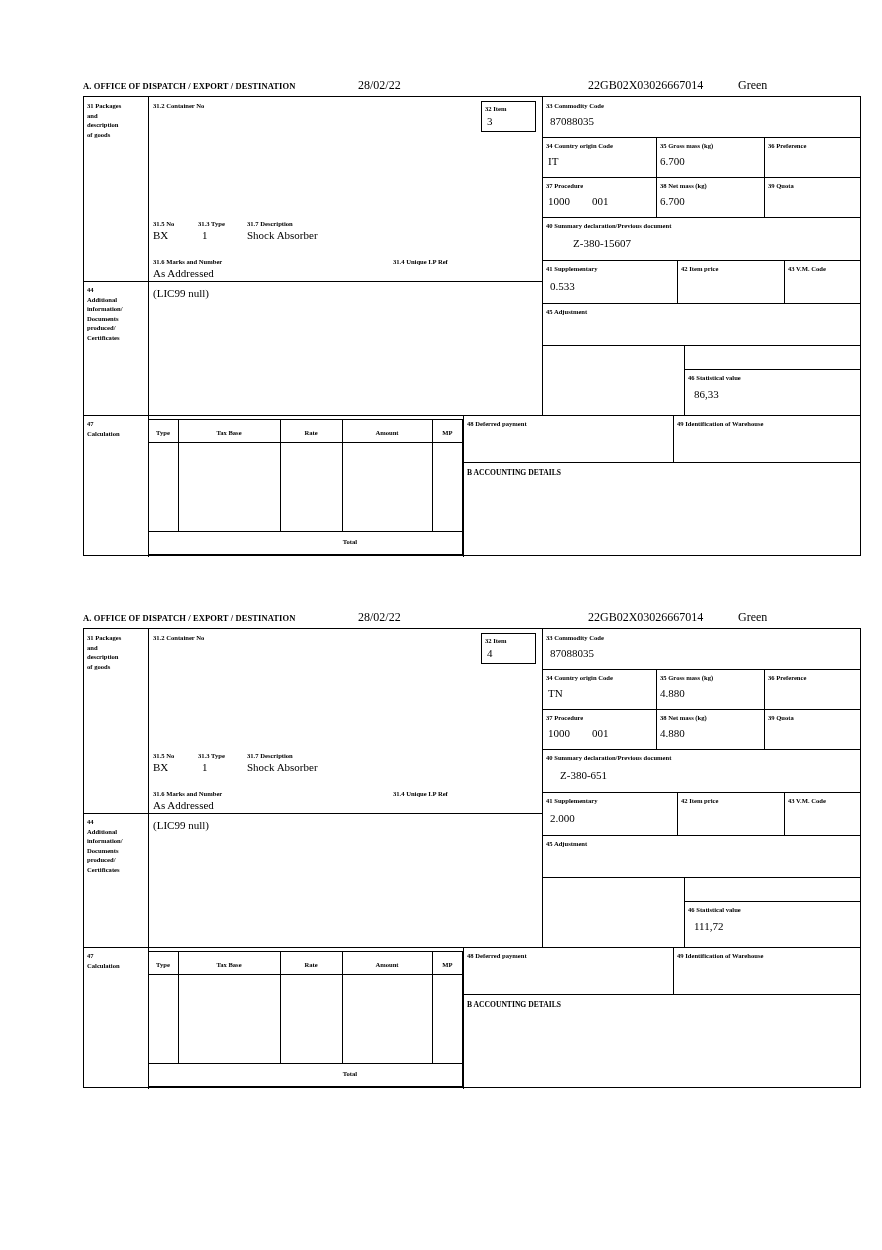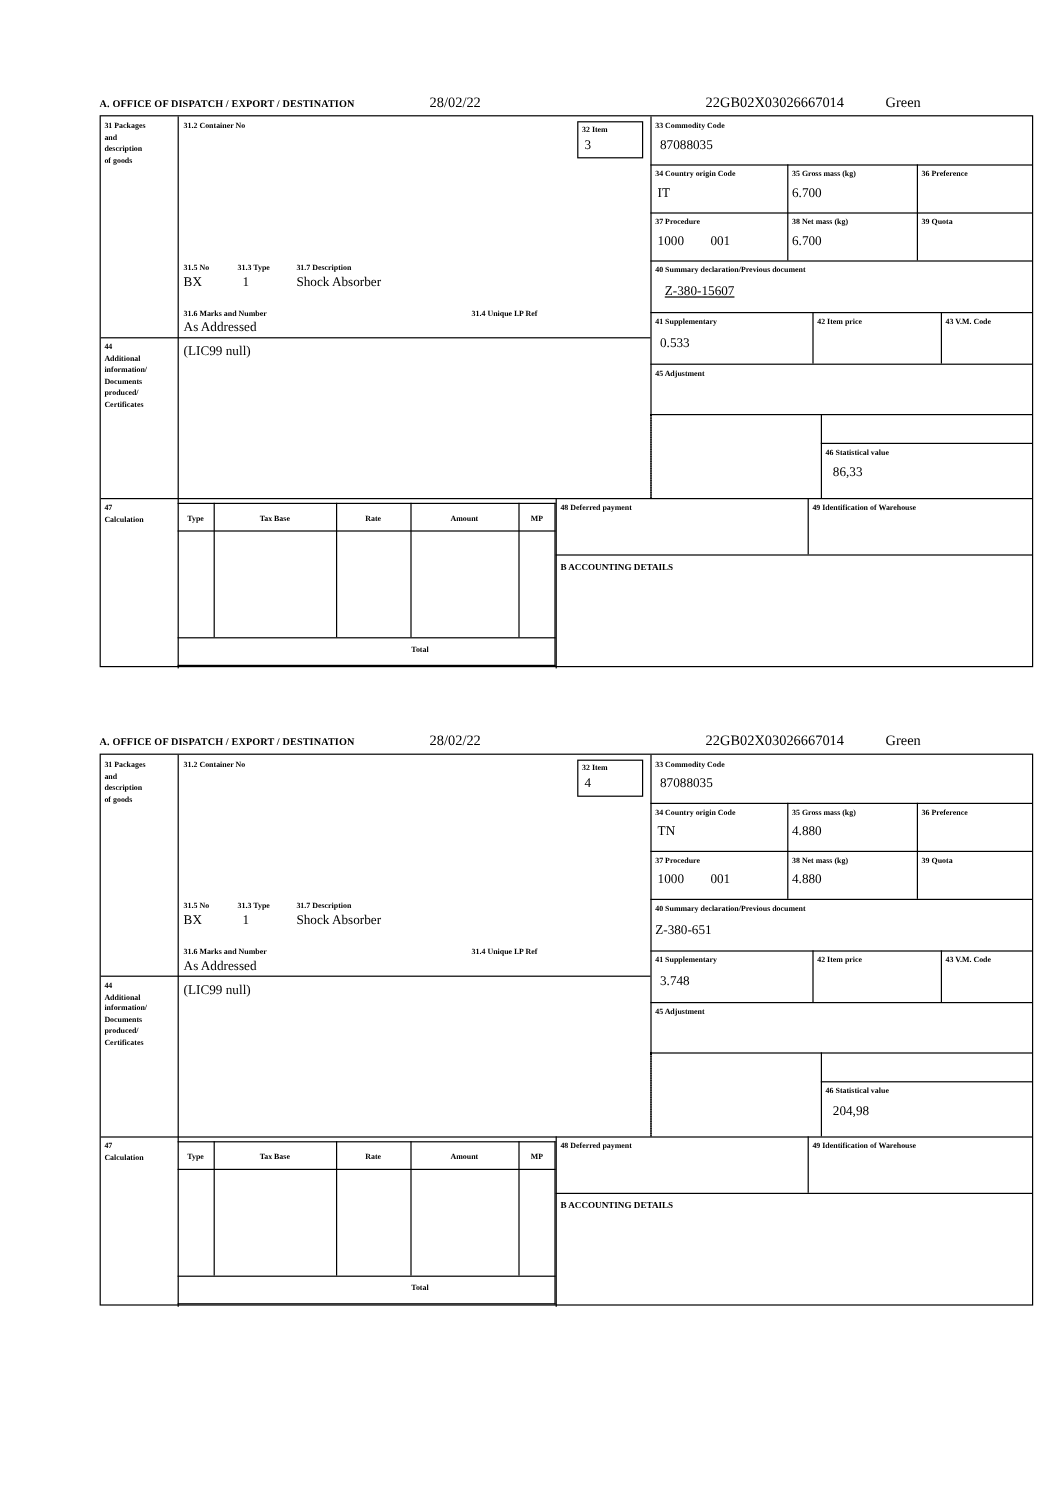--- a/index.html
+++ b/index.html
@@ -195,21 +195,21 @@
       <div class="cell lbl" style="left:462px; top:84px;">37 Procedure</div>
       <div class="cell val" style="left:464px; top:98px; white-space:pre;">1000        001</div>
 
       <div class="cell lbl" style="left:576px; top:84px;">38 Net mass (kg)</div>
       <div class="cell val" style="left:576px; top:98px;">6.700</div>
 
       <div class="cell lbl" style="left:684px; top:84px;">39 Quota</div>
       <div class="cell val" style="left:684px; top:98px;"></div>
 
       <div class="cell lbl" style="left:462px; top:124px;">40 Summary declaration/Previous document</div>
-      <div class="cell val" style="left:470px; top:140px;text-decoration:underline;">Z-380-15607</div>
+      <div class="cell val" style="left:489px; top:140px;">Z-380-15607</div>
 
       <div class="cell lbl" style="left:462px; top:167px;">41 Supplementary</div>
       <div class="cell val" style="left:466px; top:183px;">0.533</div>
 
       <div class="cell lbl" style="left:597px; top:167px;">42 Item price</div>
       <div class="cell val" style="left:597px; top:183px;"></div>
 
       <div class="cell lbl" style="left:704px; top:167px;">43 V.M. Code</div>
       <div class="cell val" style="left:704px; top:183px;"></div>
 
@@ -333,31 +333,31 @@
       <div class="cell val" style="left:576px; top:58px;">4.880</div>
       <div class="cell lbl" style="left:684px; top:44px;">36 Preference</div>
       <div class="cell val" style="left:684px; top:58px;"></div>
       <div class="cell lbl" style="left:462px; top:84px;">37 Procedure</div>
       <div class="cell val" style="left:464px; top:98px; white-space:pre;">1000        001</div>
       <div class="cell lbl" style="left:576px; top:84px;">38 Net mass (kg)</div>
       <div class="cell val" style="left:576px; top:98px;">4.880</div>
       <div class="cell lbl" style="left:684px; top:84px;">39 Quota</div>
       <div class="cell val" style="left:684px; top:98px;"></div>
       <div class="cell lbl" style="left:462px; top:124px;">40 Summary declaration/Previous document</div>
-      <div class="cell val" style="left:462px; top:140px;">Z-380-651</div>
+      <div class="cell val" style="left:476px; top:140px;">Z-380-651</div>
       <div class="cell lbl" style="left:462px; top:167px;">41 Supplementary</div>
-      <div class="cell val" style="left:466px; top:183px;">3.748</div>
+      <div class="cell val" style="left:466px; top:183px;">2.000</div>
       <div class="cell lbl" style="left:597px; top:167px;">42 Item price</div>
       <div class="cell val" style="left:597px; top:183px;"></div>
       <div class="cell lbl" style="left:704px; top:167px;">43 V.M. Code</div>
       <div class="cell val" style="left:704px; top:183px;"></div>
       <div class="cell lbl" style="left:462px; top:210px;">45 Adjustment</div>
       <div class="cell val" style="left:466px; top:224px;"></div>
       <div class="cell lbl" style="left:604px; top:276px;">46 Statistical value</div>
-      <div class="cell val" style="left:610px; top:291px;">204,98</div>
+      <div class="cell val" style="left:610px; top:291px;">111,72</div>
 
       <div class="cell lbl" style="left:3px; top:188px; width:60px;">
         <div>44</div>
         <div>Additional</div>
         <div>information/</div>
         <div>Documents</div>
         <div>produced/</div>
         <div>Certificates</div>
       </div>
       <div class="cell val" style="left:69px; top:190px;">(LIC99 null)</div>

